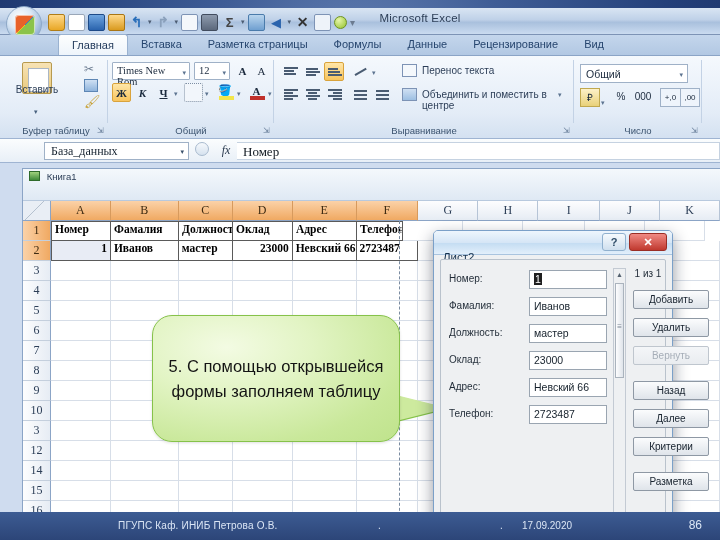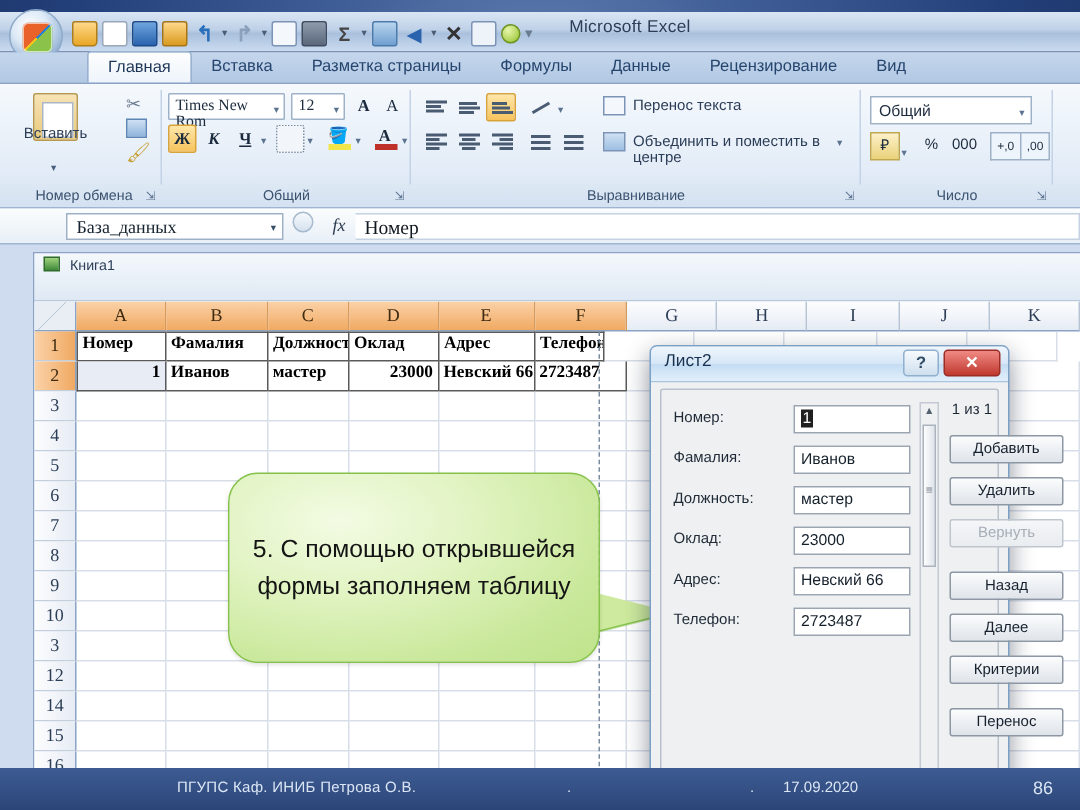--- a/index.html
+++ b/index.html
@@ -246,21 +246,21 @@
     border:1px solid #7ba0c8;
     border-radius:5px 5px 3px 3px;
     box-shadow:0 6px 16px rgba(10,20,40,.45);
   }
   .dlg-title {
     height:24px; border-radius:4px 4px 0 0;
     background:linear-gradient(180deg,#eef6fd 0%,#d6e6f6 50%,#c3dcf2 51%,#e2effb 100%);
     border-bottom:1px solid #a9c4df;
     position:relative;
   }
-  .dlg-title .t { position:absolute; left:9px; top:4px; font-size:11.5px; color:#16324f;}
+  .dlg-title .t { position:absolute; left:9px; top:20px; font-size:11.5px; color:#16324f;}
   .dlg-help {
     position:absolute; right:46px; top:2px; width:24px; height:18px; border-radius:3px;
     background:linear-gradient(180deg,#f6fafd,#cfdfee); border:1px solid #90b0ce;
     font-size:11px; color:#2e4c68; text-align:center; line-height:17px; font-weight:bold;
   }
   .dlg-close {
     position:absolute; right:5px; top:2px; width:38px; height:18px; border-radius:3px;
     background:linear-gradient(180deg,#f08a84,#c0392f); border:1px solid #9a2d25;
     color:#fff; font-size:11px; text-align:center; line-height:17px; font-weight:bold;
   }
@@ -376,21 +376,21 @@
 
     <div class="ribbon">
 
       <div class="grp" id="g-clip">
         <div class="paste-icon"></div>
         <div class="paste-lbl">Вставить</div>
         <div class="paste-car">▾</div>
         <div class="clip-mini cm1">✂</div>
         <div class="clip-mini cm2"></div>
         <div class="clip-mini cm3">🖌</div>
-        <div class="gl">Номер обмена</div>
+        <div class="gl">Буфер таблицу</div>
         <div class="dl">⇲</div>
         <div class="sep"></div>
       </div>
 
       <div class="grp" id="g-font">
         <div class="fbox" id="fname">
           <span>Times New Rom</span>
           <span class="cv">▾</span>
         </div>
         <div class="fbox" id="fsize">
@@ -785,21 +785,21 @@
         </div>
 
         <div class="counter">1 из 1</div>
 
         <div class="dbtn" style="top:30px">Добавить</div>
         <div class="dbtn" style="top:58px">Удалить</div>
         <div class="dbtn disabled" style="top:86px">Вернуть</div>
         <div class="dbtn" style="top:121px">Назад</div>
         <div class="dbtn" style="top:149px">Далее</div>
         <div class="dbtn" style="top:177px">Критерии</div>
-        <div class="dbtn" style="top:212px">Перенос</div>
+        <div class="dbtn" style="top:212px">Разметка</div>
       </div>
     </div>
 
   </div>
 
   <div id="footer">
     <div class="fl">ПГУПС  Каф. ИНИБ   Петрова О.В.</div>
     <div class="fc1">.</div>
     <div class="fc2">.</div>
     <div class="fd">17.09.2020</div>

